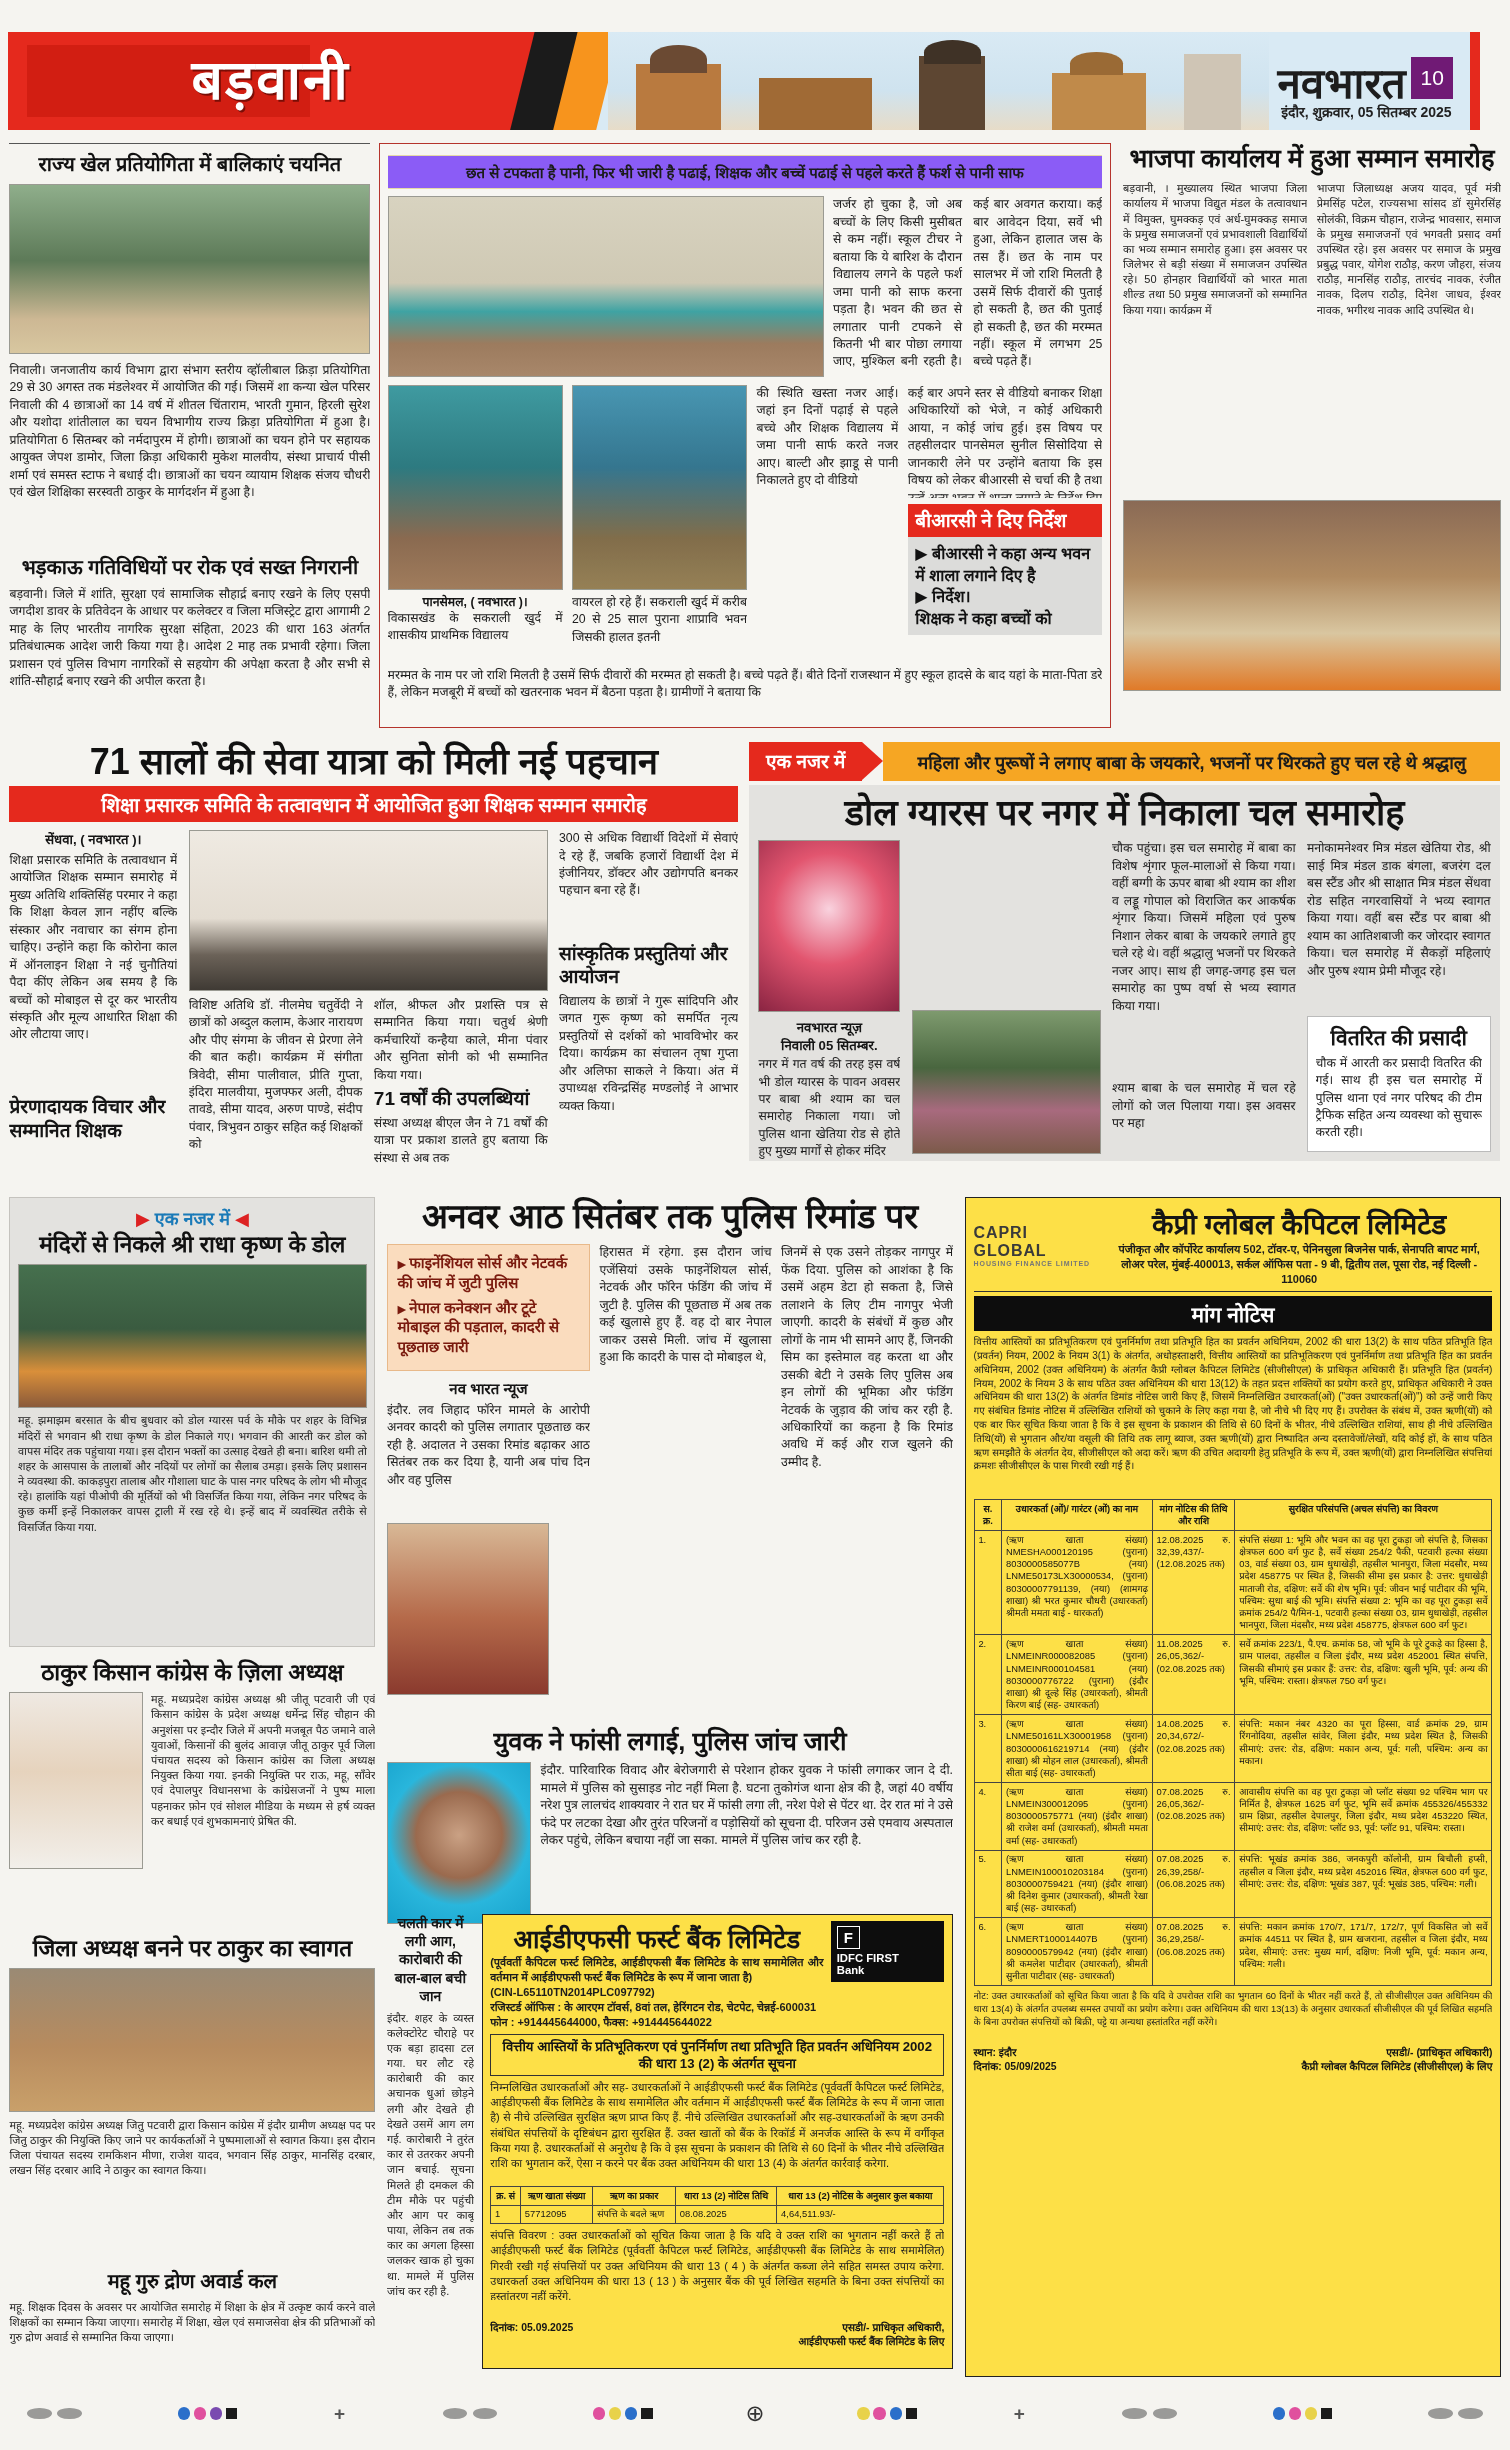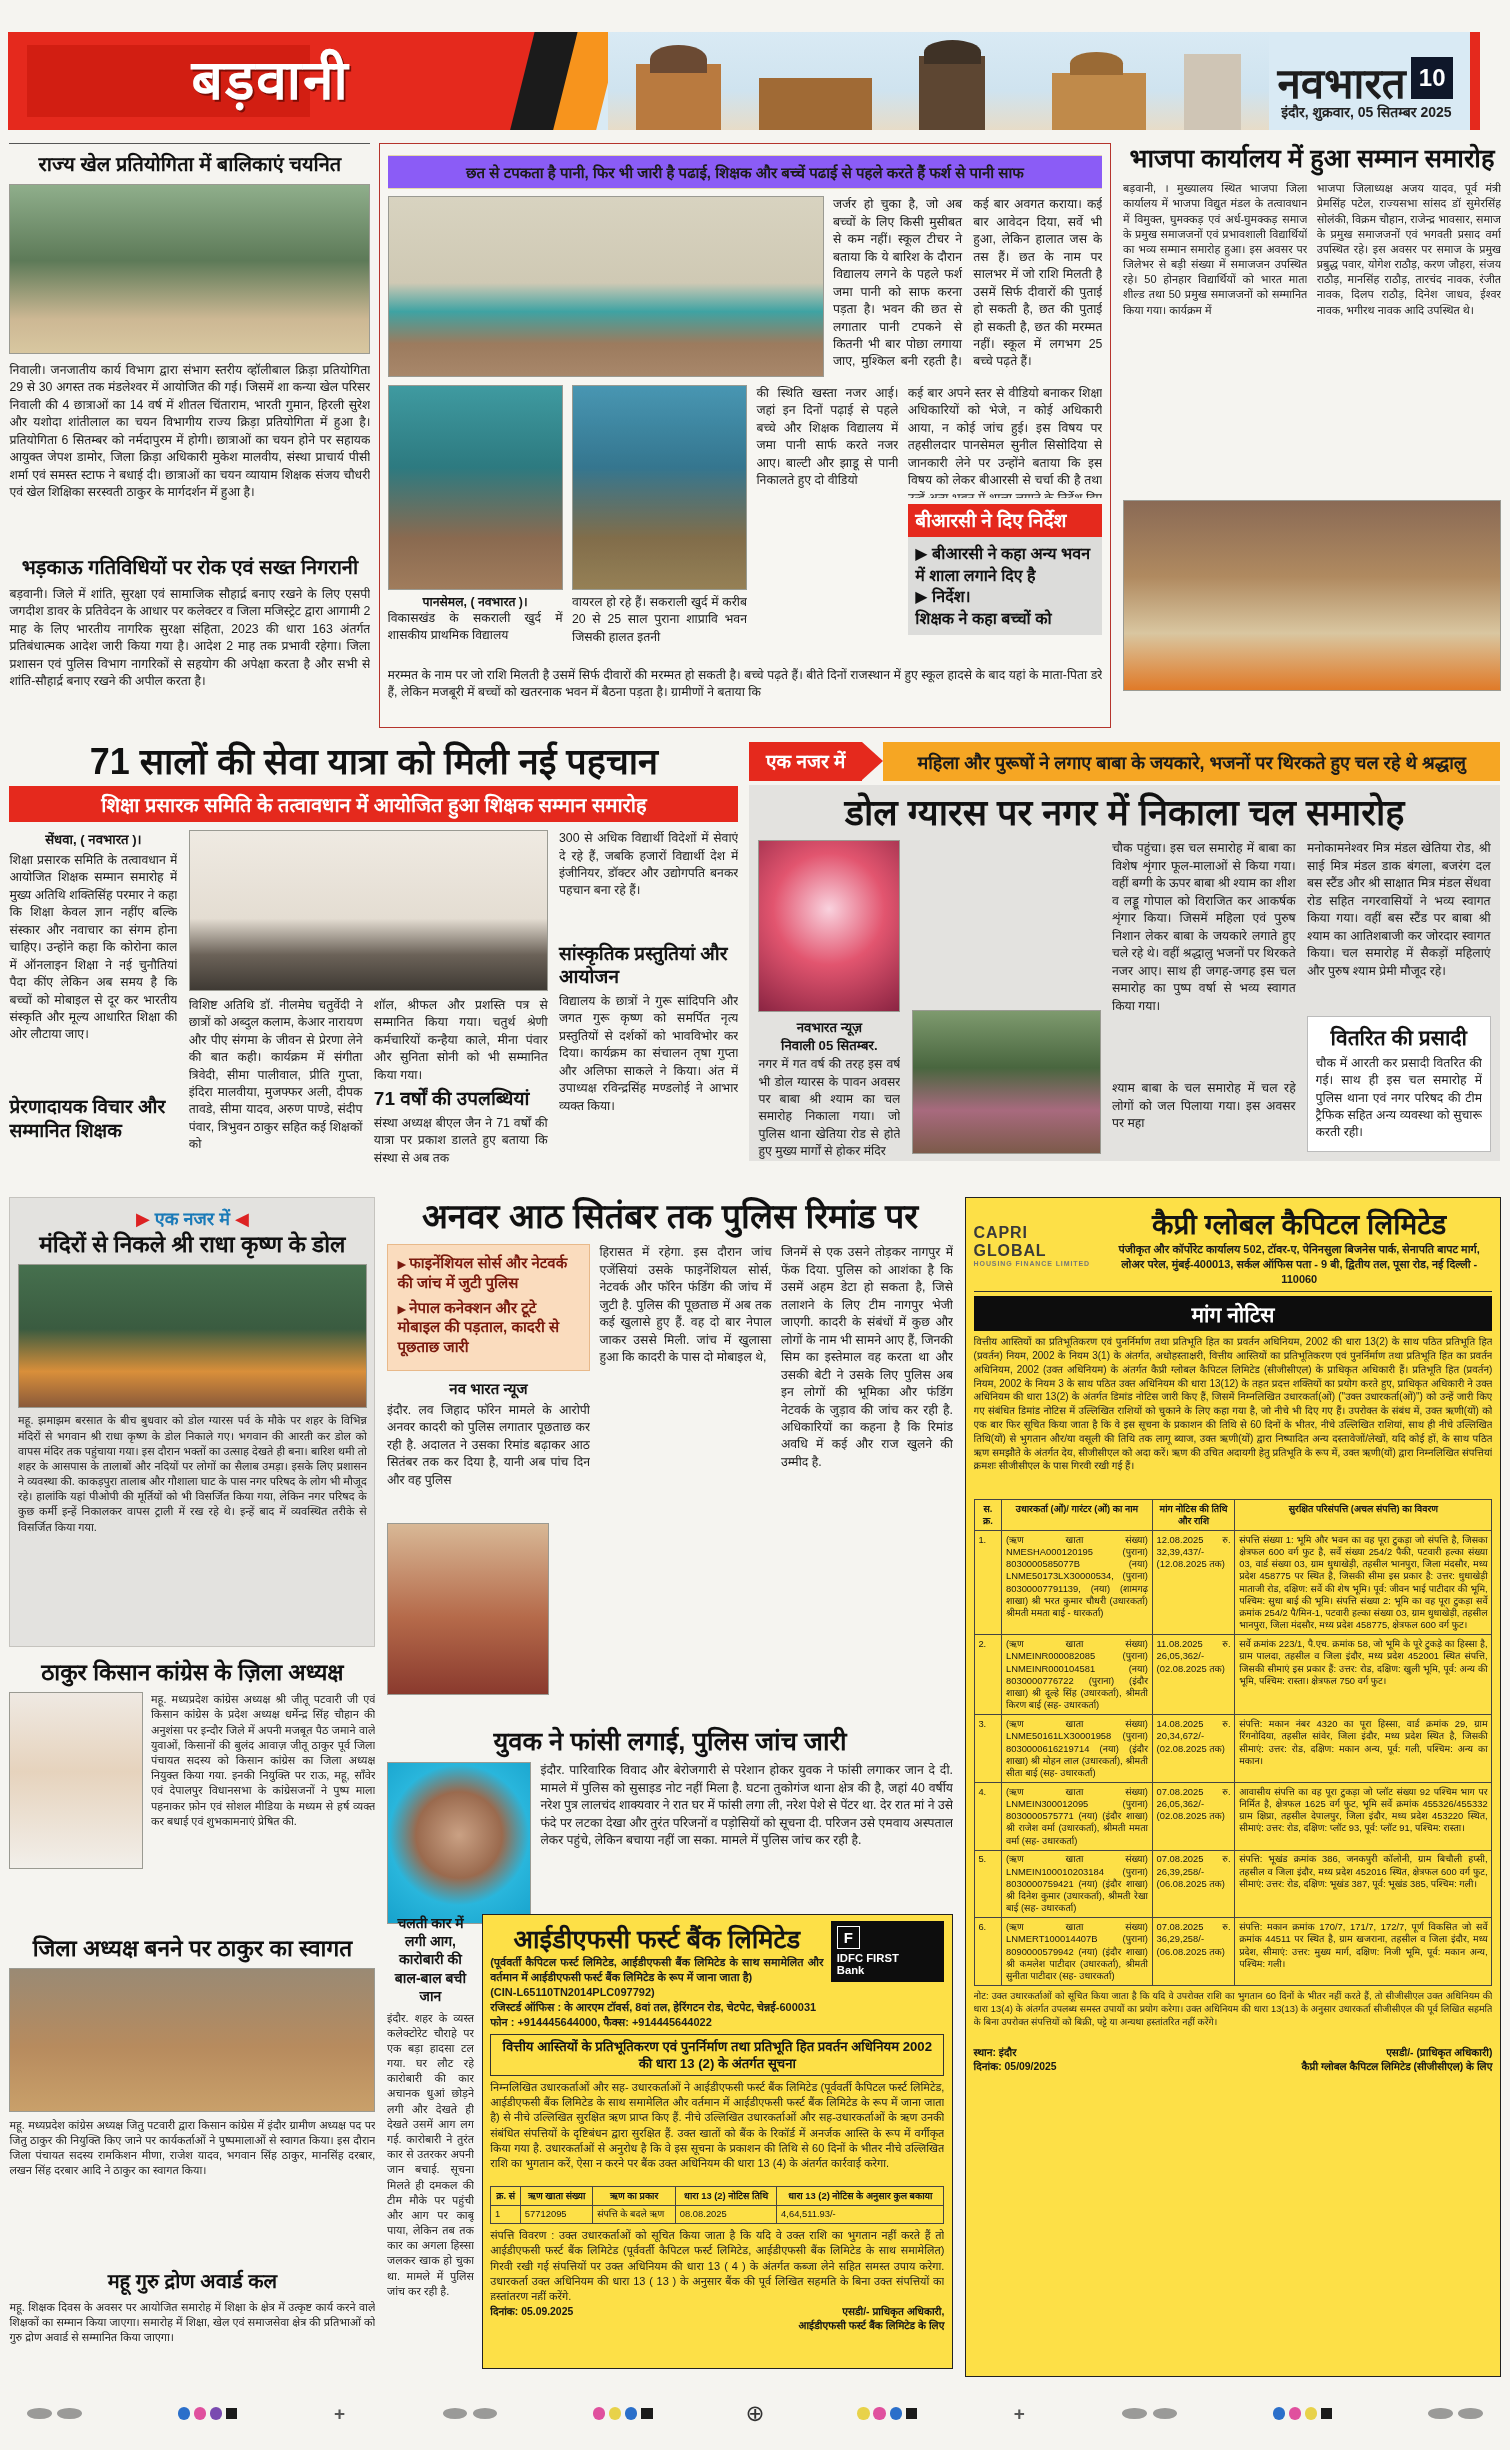--- a/index.html
+++ b/index.html
@@ -10,21 +10,21 @@
   .mast{position:absolute;top:32px;left:7.6px;width:1472px;height:98px;background:#d9eaf4;overflow:hidden;}
   .mast-red{position:absolute;left:0;top:0;width:529px;height:98px;background:#e5291d;}
   .mast-red-inner{position:absolute;left:19px;top:13.2px;width:283px;height:72px;background:#d21e12;}
   .edition{position:absolute;left:184px;top:7.6px;font-size:55px;font-weight:800;color:#fff;letter-spacing:1.9px;text-shadow:1.9px 1.9px 0 #7a0d06;}
   .slash-black{position:absolute;left:514px;top:-5.7px;width:66px;height:113px;background:#1b1b1b;transform:skewX(-14deg);}
   .slash-orange{position:absolute;left:557px;top:-5.7px;width:43px;height:113px;background:#f7941d;transform:skewX(-14deg);}
   .skyline{position:absolute;left:600px;top:0;width:661px;height:98px;background:linear-gradient(180deg,#d9eaf4 0%,#cfe3ef 60%,#e7dcc8 100%);}
   .bld{position:absolute;bottom:0;background:#b97a3f;}
   .dome{position:absolute;border-radius:50% 50% 0 0;background:#6b4a33;}
   .paper-name{position:absolute;right:74px;top:21px;font-size:42px;font-weight:800;color:#1d1d1d;font-family:"Liberation Serif","DejaVu Serif",serif;}
-  .page-box{position:absolute;right:26.4px;top:24.5px;width:42px;height:42px;background:#0f172a;color:#fff;font-size:24px;font-weight:700;display:flex;align-items:center;justify-content:center;}
+  .page-box{position:absolute;right:26.4px;top:24.5px;width:42px;height:42px;background:#701a75;color:#fff;font-size:21px;font-weight:400;display:flex;align-items:center;justify-content:center;}
   .dateline{position:absolute;right:28px;top:70px;font-size:14px;font-weight:700;color:#222;}
   .mast-bar{position:absolute;right:0;top:0;width:9.4px;height:98px;background:#e5291d;}
   
   .h-xl{font-size:44px;font-weight:800;text-align:center;line-height:1.12;color:#111;}
   .h-lg{font-size:36px;font-weight:800;text-align:center;line-height:1.12;color:#111;}
   .h-md{font-size:25.5px;font-weight:800;text-align:center;line-height:1.2;color:#111;}
   .h-sm{font-size:20px;font-weight:800;text-align:center;line-height:1.25;color:#111;}
   .bt{font-size:12.3px;line-height:1.42;text-align:justify;color:#1c1c1c;}
   .bt-sm{font-size:11px;line-height:1.38;text-align:justify;color:#1c1c1c;}
   .cols2{column-count:2;column-gap:11.3px;}
@@ -293,21 +293,21 @@
           <tr>
             <td>1</td>
             <td>57712095</td>
             <td>संपत्ति के बदले ऋण</td>
             <td>08.08.2025</td>
             <td>4,64,511.93/-</td>
           </tr>
         </tbody>
           </table>
         <div class="bt-sm" style="margin-top:3.8px;height:72px;overflow:hidden;">संपत्ति विवरण : उक्त उधारकर्ताओं को सूचित किया जाता है कि यदि वे उक्त राशि का भुगतान नहीं करते हैं तो आईडीएफसी फर्स्ट बैंक लिमिटेड (पूर्ववर्ती कैपिटल फर्स्ट लिमिटेड, आईडीएफसी बैंक लिमिटेड के साथ समामेलित) गिरवी रखी गई संपत्तियों पर उक्त अधिनियम की धारा 13 ( 4 ) के अंतर्गत कब्जा लेने सहित समस्त उपाय करेगा. उधारकर्ता उक्त अधिनियम की धारा 13 ( 13 ) के अनुसार बैंक की पूर्व लिखित सहमति के बिना उक्त संपत्तियों का हस्तांतरण नहीं करेंगे.</div>
-        <div style="display:flex;justify-content:space-between;font-size:10.4px;font-weight:700;margin-top:4px;">
+        <div style="display:flex;justify-content:space-between;font-size:10.4px;font-weight:700;margin-top:20px;">
           <span>दिनांक: 05.09.2025</span>
           <span style="text-align:right;"><span>एसडी/- प्राधिकृत अधिकारी,</span><br><span>आईडीएफसी फर्स्ट बैंक लिमिटेड के लिए</span></span>
         </div>
       </div>
     </div>
   </div>
 
   <div class="abs notice" style="top:1197px;left:965px;width:536px;height:1180px;padding:5.7px 7.6px;box-sizing:border-box;overflow:hidden;">
     <div style="display:flex;gap:9.4px;align-items:center;border-bottom:0.9px solid #333;padding-bottom:3.8px;">
       <div style="width:123px;flex:none;">

